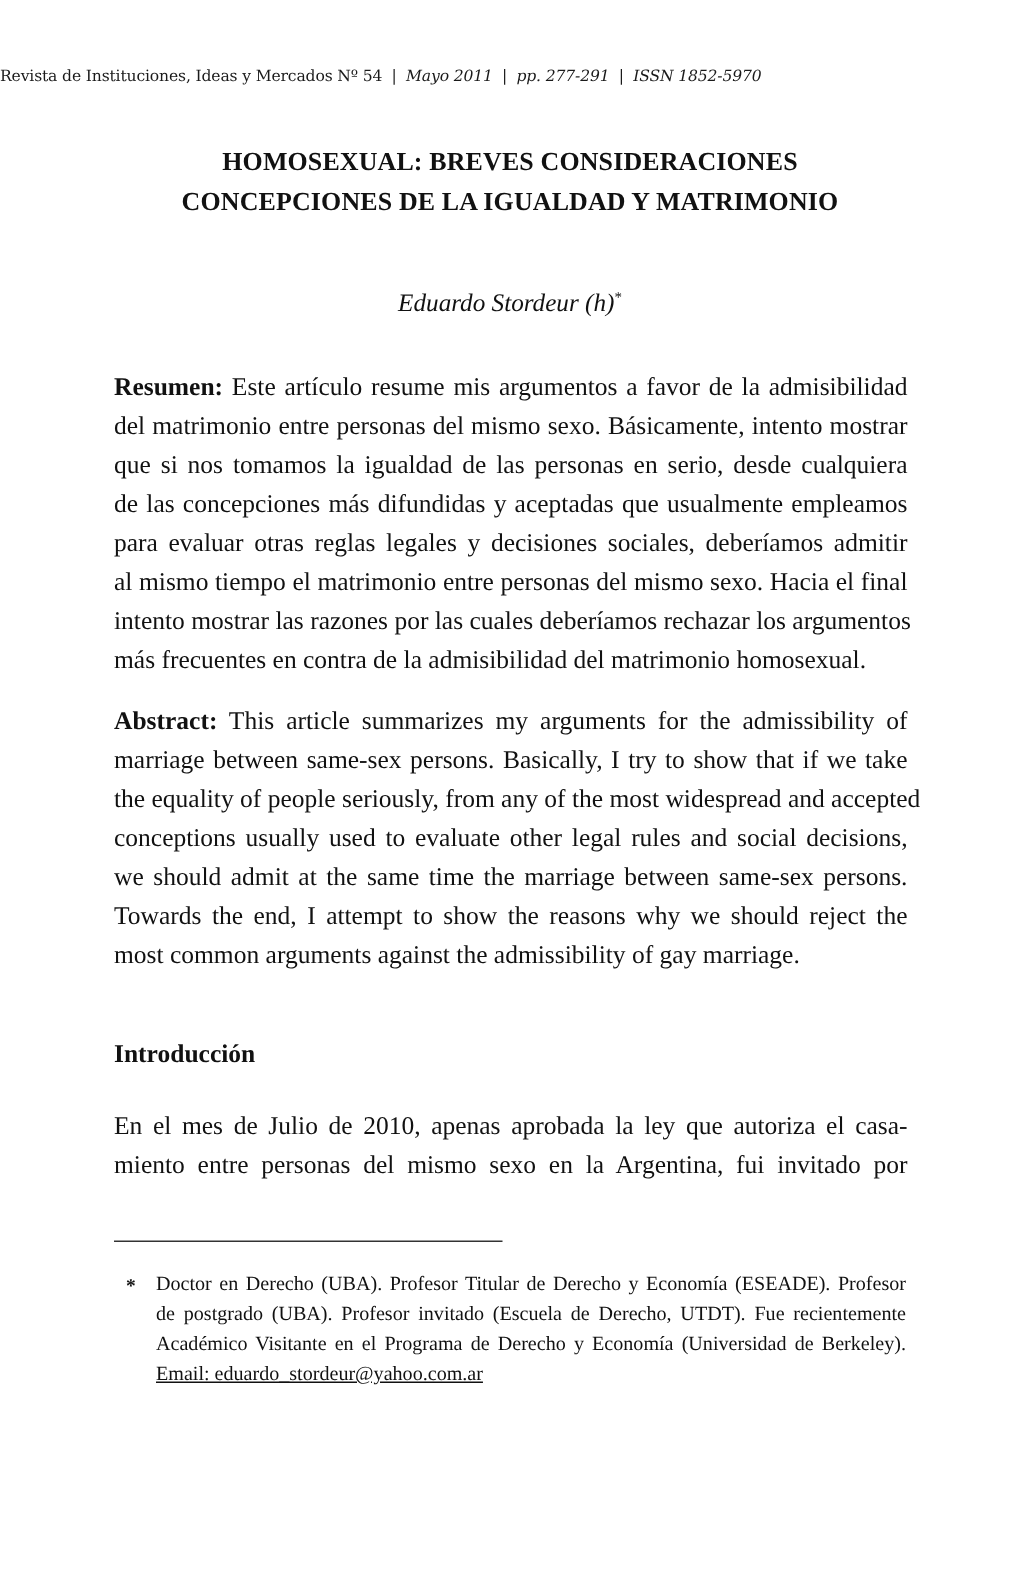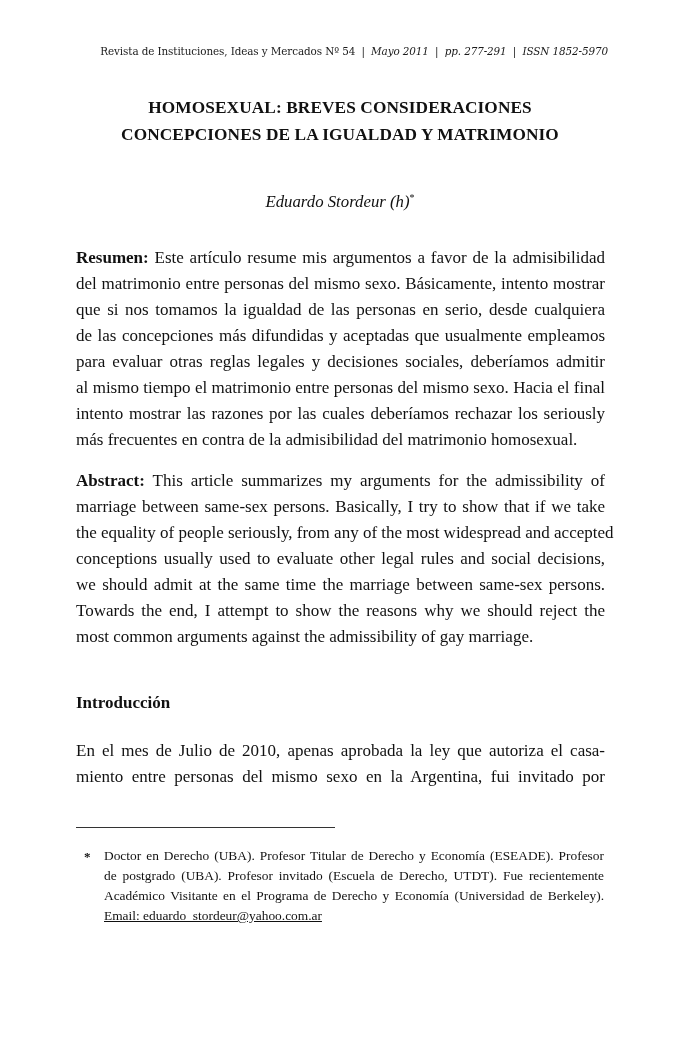--- a/index.html
+++ b/index.html
@@ -1,21 +1,21 @@
 <!DOCTYPE html>
 <html><head>
 <meta charset="utf-8">
 <style>
   html, body { margin: 0; padding: 0; background: #ffffff; }
   body {
     width: 680px; height: 1058px; position: relative; overflow: hidden;
     font-family: "Liberation Serif", "DejaVu Serif", serif; color: #111111;
   }
   .running-head {
-    position: absolute; top: 45px; left: 0; width: 608px; text-align: right;
+    position: absolute; top: 45px; left: 0; width: 608px; 
     font-family: "DejaVu Serif", "Liberation Serif", serif;
     font-size: 10.4px; color: #1a1a1a; white-space: nowrap; letter-spacing: -0.1px;
   }
   .running-head .it { font-style: italic; }
   .running-head .sep { margin: 0 3px; }
   .title {
     position: absolute; top: 94px; left: 70px; width: 540px; text-align: center;
     font-weight: bold; font-size: 17.3px; line-height: 27px; letter-spacing: 0.1px;
   }
   .author {
@@ -66,21 +66,21 @@
   <span>Eduardo Stordeur (h)</span><sup>*</sup>
 </div>
 
 <div>
   <div class="line" style="top:245px"><span class="bold">Resumen:</span><span> Este artículo resume mis argumentos a favor de la admisibilidad</span></div>
   <div class="line" style="top:271px">del matrimonio entre personas del mismo sexo. Básicamente, intento mostrar</div>
   <div class="line" style="top:297px">que si nos tomamos la igualdad de las personas en serio, desde cualquiera</div>
   <div class="line" style="top:323px">de las concepciones más difundidas y aceptadas que usualmente empleamos</div>
   <div class="line" style="top:349px">para evaluar otras reglas legales y decisiones sociales, deberíamos admitir</div>
   <div class="line" style="top:375px">al mismo tiempo el matrimonio entre personas del mismo sexo. Hacia el final</div>
-  <div class="line" style="top:401px">intento mostrar las razones por las cuales deberíamos rechazar los seriously</div>
+  <div class="line" style="top:401px">intento mostrar las razones por las cuales deberíamos rechazar los argumentos</div>
   <div class="line last" style="top:427px">más frecuentes en contra de la admisibilidad del matrimonio homosexual.</div>
 </div>
 
 <div>
   <div class="line" style="top:468px"><span class="bold">Abstract:</span><span> This article summarizes my arguments for the admissibility of</span></div>
   <div class="line" style="top:494px">marriage between same-sex persons. Basically, I try to show that if we take</div>
   <div class="line" style="top:520px">the equality of people seriously, from any of the most widespread and accepted</div>
   <div class="line" style="top:546px">conceptions usually used to evaluate other legal rules and social decisions,</div>
   <div class="line" style="top:572px">we should admit at the same time the marriage between same-sex persons.</div>
   <div class="line" style="top:598px">Towards the end, I attempt to show the reasons why we should reject the</div>

